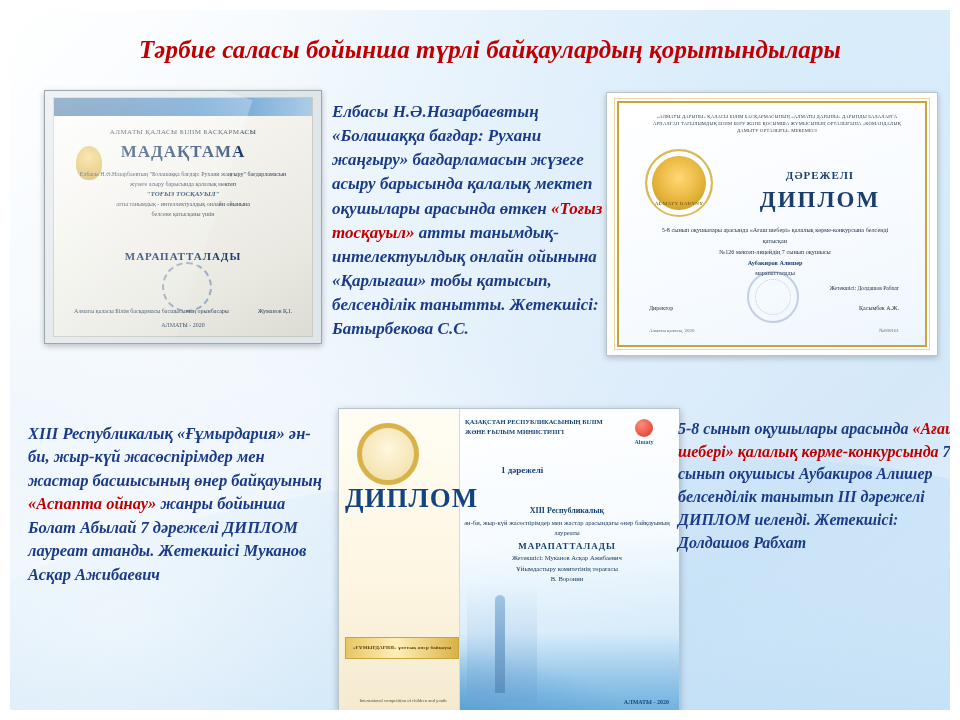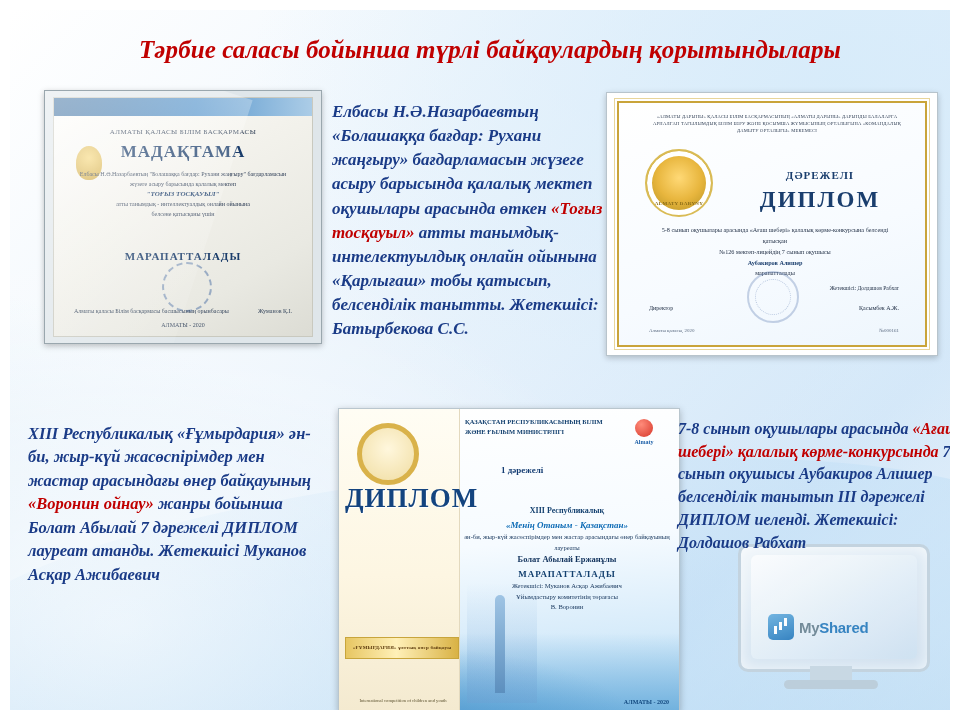--- a/index.html
+++ b/index.html
@@ -607,47 +607,36 @@
       <div class="logos">International competition of children and youth</div>
     </div>
     <div class="ministry">ҚАЗАҚСТАН РЕСПУБЛИКАСЫНЫҢ БІЛІМ ЖӘНЕ ҒЫЛЫМ МИНИСТРЛІГІ</div>
     <div class="almaty-badge">
       <div class="apple"></div>
       <span>Almaty</span>
     </div>
     <div class="one">1 дәрежелі</div>
     <div class="c-body">
       <div class="b1">XIII Республикалық</div>
-      <div class="quote">«Менің Отаным - Қазақстан»</div>
       <div>ән-би, жыр-күй жасөспірімдер мен жастар арасындағы өнер байқауының лауреаты</div>
-      <div class="laur">Болат Абылай Ержанұлы</div>
       <div class="marap">МАРАПАТТАЛАДЫ</div>
       <div>Жетекшісі: Муканов Асқар Ажибаевич</div>
       <div>Ұйымдастыру комитетінің төрағасы</div>
       <div>В. Воронин</div>
     </div>
     <div class="monument"></div>
     <div class="year">АЛМАТЫ - 2020</div>
   </div>
 
   <div class="txt txt-top-center">
     <span>Елбасы Н.Ә.Назарбаевтың «Болашаққа бағдар: Рухани жаңғыру» бағдарламасын жүзеге асыру барысында қалалық мектеп оқушылары арасында өткен </span><span class="red">«Тоғыз тосқауыл»</span><span> атты танымдық-интелектуылдық онлайн ойынына «Қарлығаш» тобы қатысып, белсенділік танытты. Жетекшісі: Батырбекова С.С.</span>
   </div>
 
   <div class="txt txt-bottom-left">
-    <span>XIII Республикалық «Ғұмырдария» ән-би, жыр-күй жасөспірімдер мен жастар арасындағы өнер байқауының </span><span class="red">«Воронин ойнау»</span><span> жанры бойынша Болат Абылай 7 дәрежелі ДИПЛОМ лауреат атанды. Жетекшісі Муканов Асқар Ажибаевич</span>
+    <span>XIII Республикалық «Ғұмырдария» ән-би, жыр-күй жасөспірімдер мен жастар басшысының өнер байқауының </span><span class="red">«Аспапта ойнау»</span><span> жанры бойынша Болат Абылай 7 дәрежелі ДИПЛОМ лауреат атанды. Жетекшісі Муканов Асқар Ажибаевич</span>
   </div>
 
   <div class="txt txt-bottom-right">
-    <span>7-8 сынып оқушылары арасында </span><span class="red">«Ағаш шебері» қалалық көрме-конкурсында</span><span> 7-сынып оқушысы Аубакиров Алишер белсенділік танытып III дәрежелі ДИПЛОМ иеленді. Жетекшісі: Долдашов Рабхат</span>
+    <span>5-8 сынып оқушылары арасында </span><span class="red">«Ағаш шебері» қалалық көрме-конкурсында</span><span> 7-сынып оқушысы Аубакиров Алишер белсенділік танытып III дәрежелі ДИПЛОМ иеленді. Жетекшісі: Долдашов Рабхат</span>
   </div>
 
-  <div class="monitor">
-    <div class="screen"></div>
-    <div class="stand"></div>
-    <div class="base"></div>
-    <div class="badge">
-      <div class="sq"></div>
-      <div class="word"><span>My</span><span class="b">Shared</span></div>
-    </div>
-  </div>
 
 </div>
 
 </body></html>

